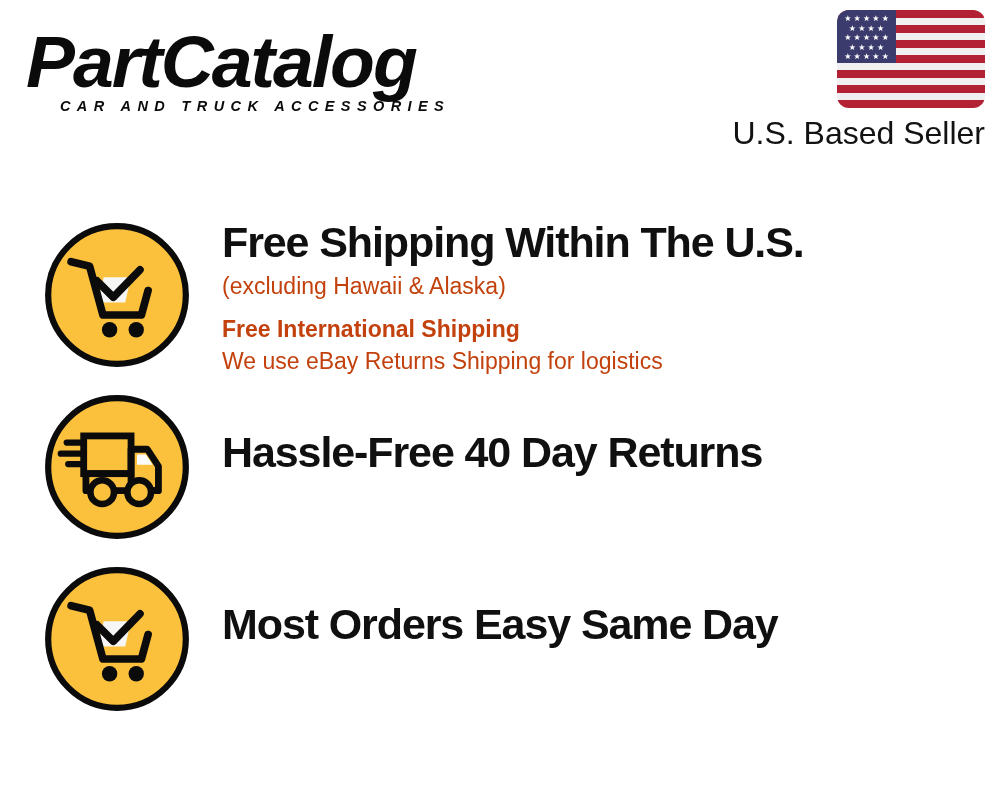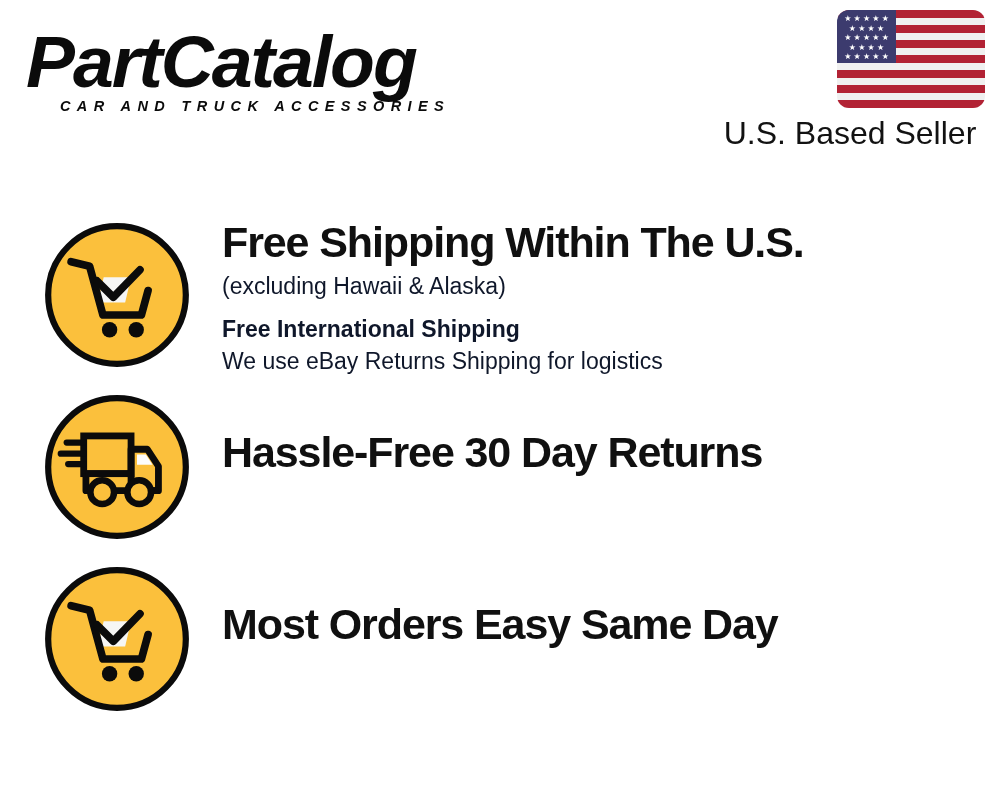--- a/index.html
+++ b/index.html
@@ -91,21 +91,20 @@
   }
   #seller-label {
     font-family: "Liberation Sans", sans-serif;
     font-weight: normal;
     font-size: 32px;
     line-height: 1.1;
     color: #121212;
     margin-top: 8px;
     letter-spacing: 0px;
     white-space: nowrap;
-    text-align: center;
   }
 
   
   #features {
     position: absolute;
     left: 0;
     top: 221px;
     width: 796px;
   }
   .feature-row {
@@ -132,21 +131,21 @@
     line-height: 1.0;
     letter-spacing: -1.1px;
     color: #101010;
     white-space: nowrap;
   }
   .feature-sub {
     font-family: "Liberation Sans", sans-serif;
     font-weight: normal;
     font-size: 23px;
     line-height: 1.35;
-    color: #0f172a;
+    color: #c2410c;
     margin-top: 7px;
     white-space: nowrap;
   }
   .feature-sub.bold {
     font-weight: bold;
     margin-top: 12px;
   }
   .feature-sub.tight {
     margin-top: 1px;
   }
@@ -212,21 +211,21 @@
         <path d="M29 54.5 L29 66 L78 66" fill="none" stroke="#0b0b0b" stroke-width="4.6" stroke-linejoin="round"></path>
         <line x1="29" y1="54.5" x2="59.5" y2="54.5" stroke="#0b0b0b" stroke-width="4.6"></line>
         <circle cx="40" cy="67" r="8" fill="#fbc03c" stroke="#0b0b0b" stroke-width="4.4"></circle>
         <circle cx="65" cy="67" r="8" fill="#fbc03c" stroke="#0b0b0b" stroke-width="4.4"></circle>
         <line x1="16" y1="33.5" x2="27.5" y2="33.5" stroke="#0b0b0b" stroke-width="4.2" stroke-linecap="round"></line>
         <line x1="12" y1="41" x2="27.5" y2="41" stroke="#0b0b0b" stroke-width="4.2" stroke-linecap="round"></line>
         <line x1="17" y1="48" x2="27.5" y2="48" stroke="#0b0b0b" stroke-width="4.2" stroke-linecap="round"></line>
       </svg>
     </div>
     <div class="feature-text">
-      <div class="feature-title">Hassle-Free 30 Day Returns</div>
+      <div class="feature-title">Hassle-Free 40 Day Returns</div>
     </div>
   </div>
 
   <div class="feature-row row-centered">
     <div class="feature-icon">
       <svg viewBox="0 0 100 100" width="148" height="148">
         <circle cx="50" cy="50" r="46.5" fill="#fbc03c" stroke="#0b0b0b" stroke-width="4.2"></circle>
         <path d="M41 38 L59.5 38 L55.5 55 L37 55 Z" fill="#f6f6f4"></path>
         <path d="M19 27.5 L31.5 30.5 L40.5 63.5 L66.5 63.5 L71 47" fill="none" stroke="#0b0b0b" stroke-width="5.2" stroke-linecap="round" stroke-linejoin="round"></path>
         <path d="M36.5 40.5 L47.5 51.5 L65.5 33" fill="none" stroke="#0b0b0b" stroke-width="5.2" stroke-linecap="round" stroke-linejoin="round"></path>

